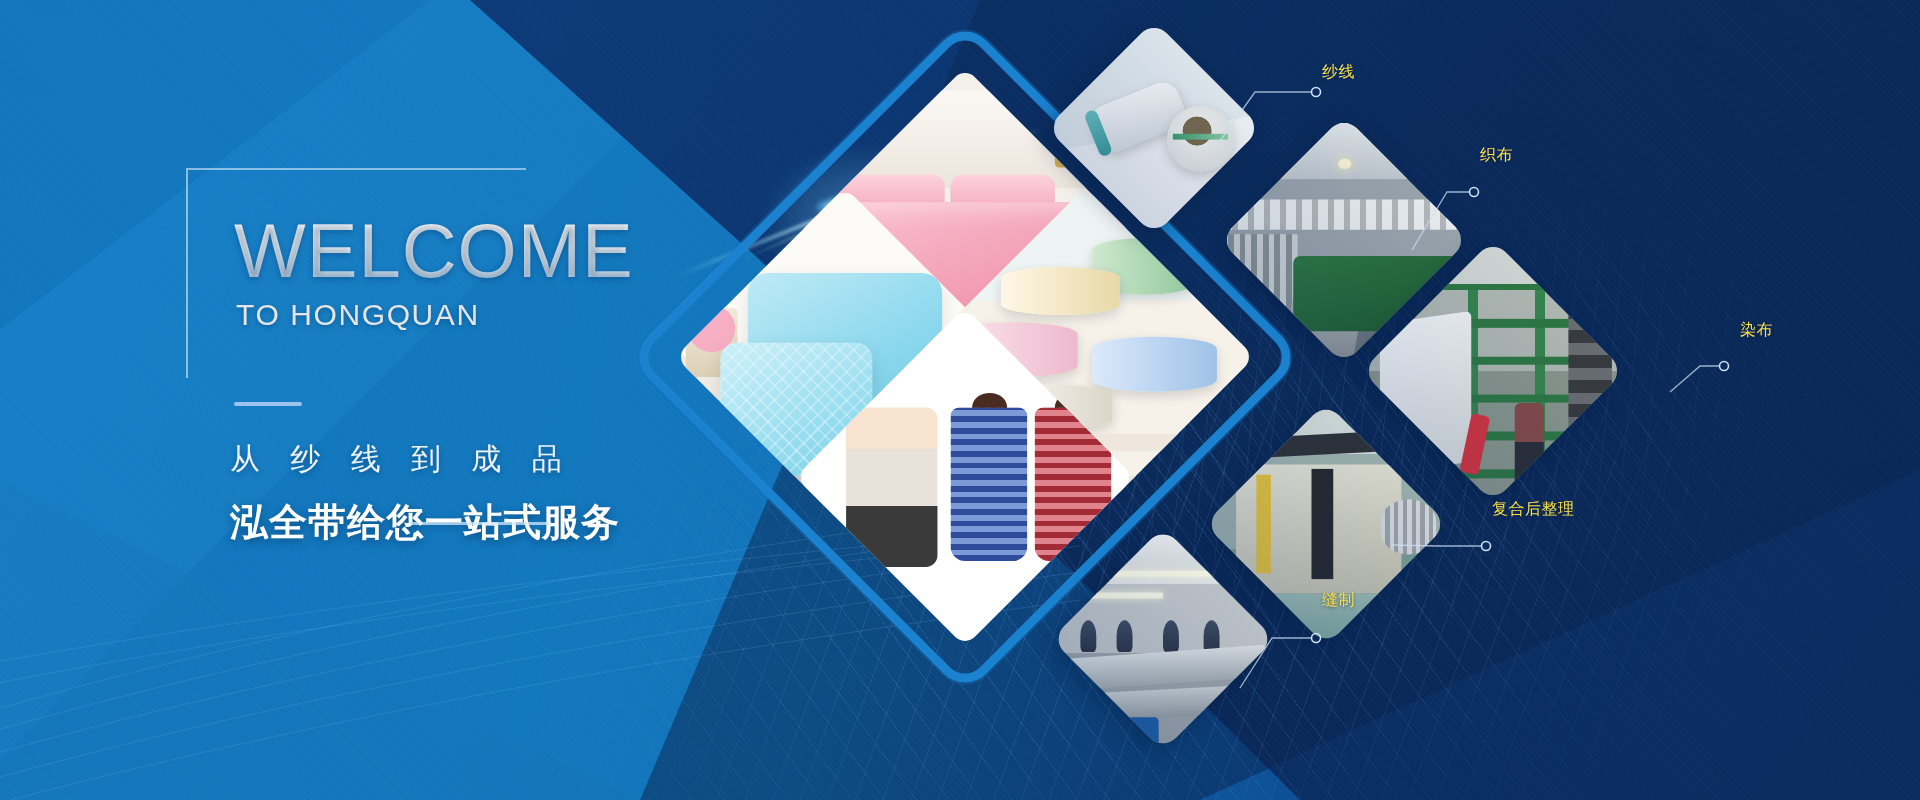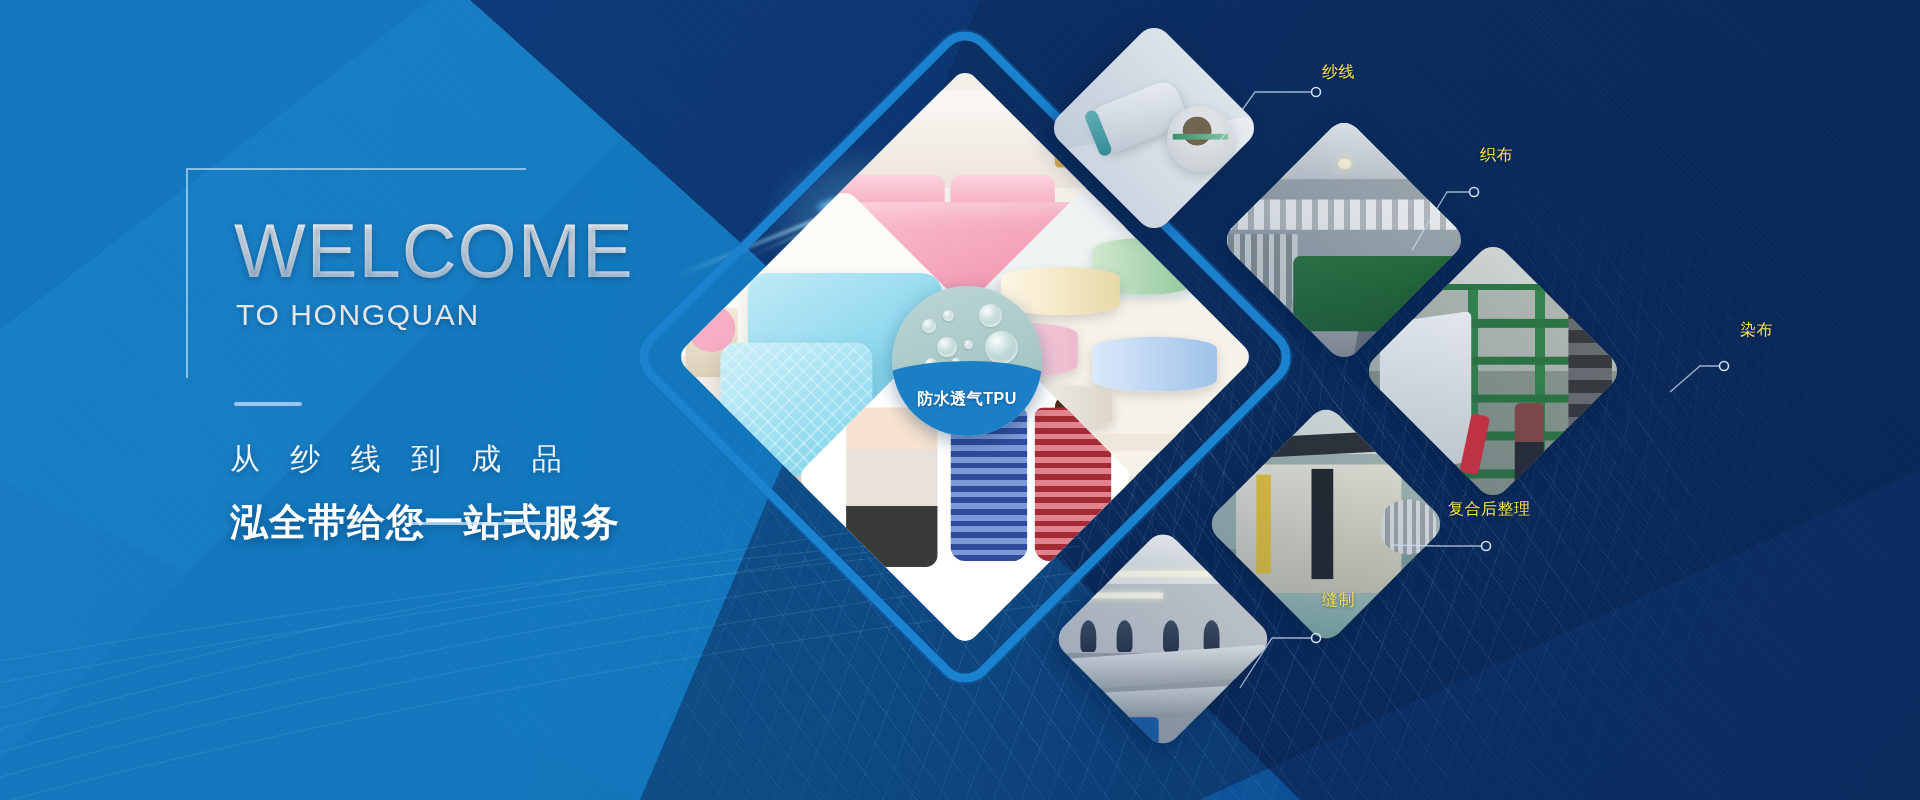--- a/index.html
+++ b/index.html
@@ -233,21 +233,21 @@
   .proc .tint{position:absolute;inset:0;background:linear-gradient(180deg,rgba(12,60,120,.06),rgba(12,50,110,.18));}
 
   
   .leader{position:absolute;pointer-events:none;}
   .lbl{position:absolute;color:#fde047;font-size:16px;letter-spacing:.5px;white-space:nowrap;
        text-shadow:0 1px 3px rgba(0,25,60,.55);}
 
   .lbl-yarn{left:1322px;top:62px;}
   .lbl-weave{left:1480px;top:145px;}
   .lbl-dye{left:1740px;top:320px;}
-  .lbl-lam{left:1448px;top:499px;}
+  .lbl-lam{left:1492px;top:499px;}
   .lbl-sew{left:1322px;top:590px;}
 </style>
 </head>
 <body>
 
 <div class="stage">
 
   <div class="bg-base"></div>
   <div class="bg-band"></div>
   <div class="bg-navy"></div>
@@ -323,33 +323,20 @@
         <div class="person"></div>
         <div class="collar" style="left:52%;"></div>
           <div class="collar" style="left:76%;"></div>
         <div class="bib1"></div>
           <div class="bib2"></div>
       </div>
     </div>
 
     <div class="collage-ring"></div>
 
-    <div class="tpu">
-      <div class="water"></div>
-      <div class="drop" style="left:58%;top:12%;width:15%;height:15%;"></div>
-      <div class="drop" style="left:20%;top:22%;width:9%;height:9%;"></div>
-      <div class="drop" style="left:34%;top:16%;width:7%;height:7%;"></div>
-      <div class="drop" style="left:30%;top:34%;width:13%;height:13%;"></div>
-      <div class="drop" style="left:48%;top:36%;width:6%;height:6%;"></div>
-      <div class="drop" style="left:62%;top:30%;width:22%;height:22%;"></div>
-      <div class="drop" style="left:22%;top:48%;width:8%;height:8%;"></div>
-      <div class="drop" style="left:40%;top:48%;width:5%;height:5%;"></div>
-      <div class="wave"></div>
-      <div class="tpu-label">防水透气TPU</div>
-    </div>
   </div>
 
   <div class="proc p-yarn">
     <div class="inner im-yarn">
         <div class="cone"></div>
         <div class="bob"></div>
       </div>
     <div class="tint"></div>
   </div>
 

